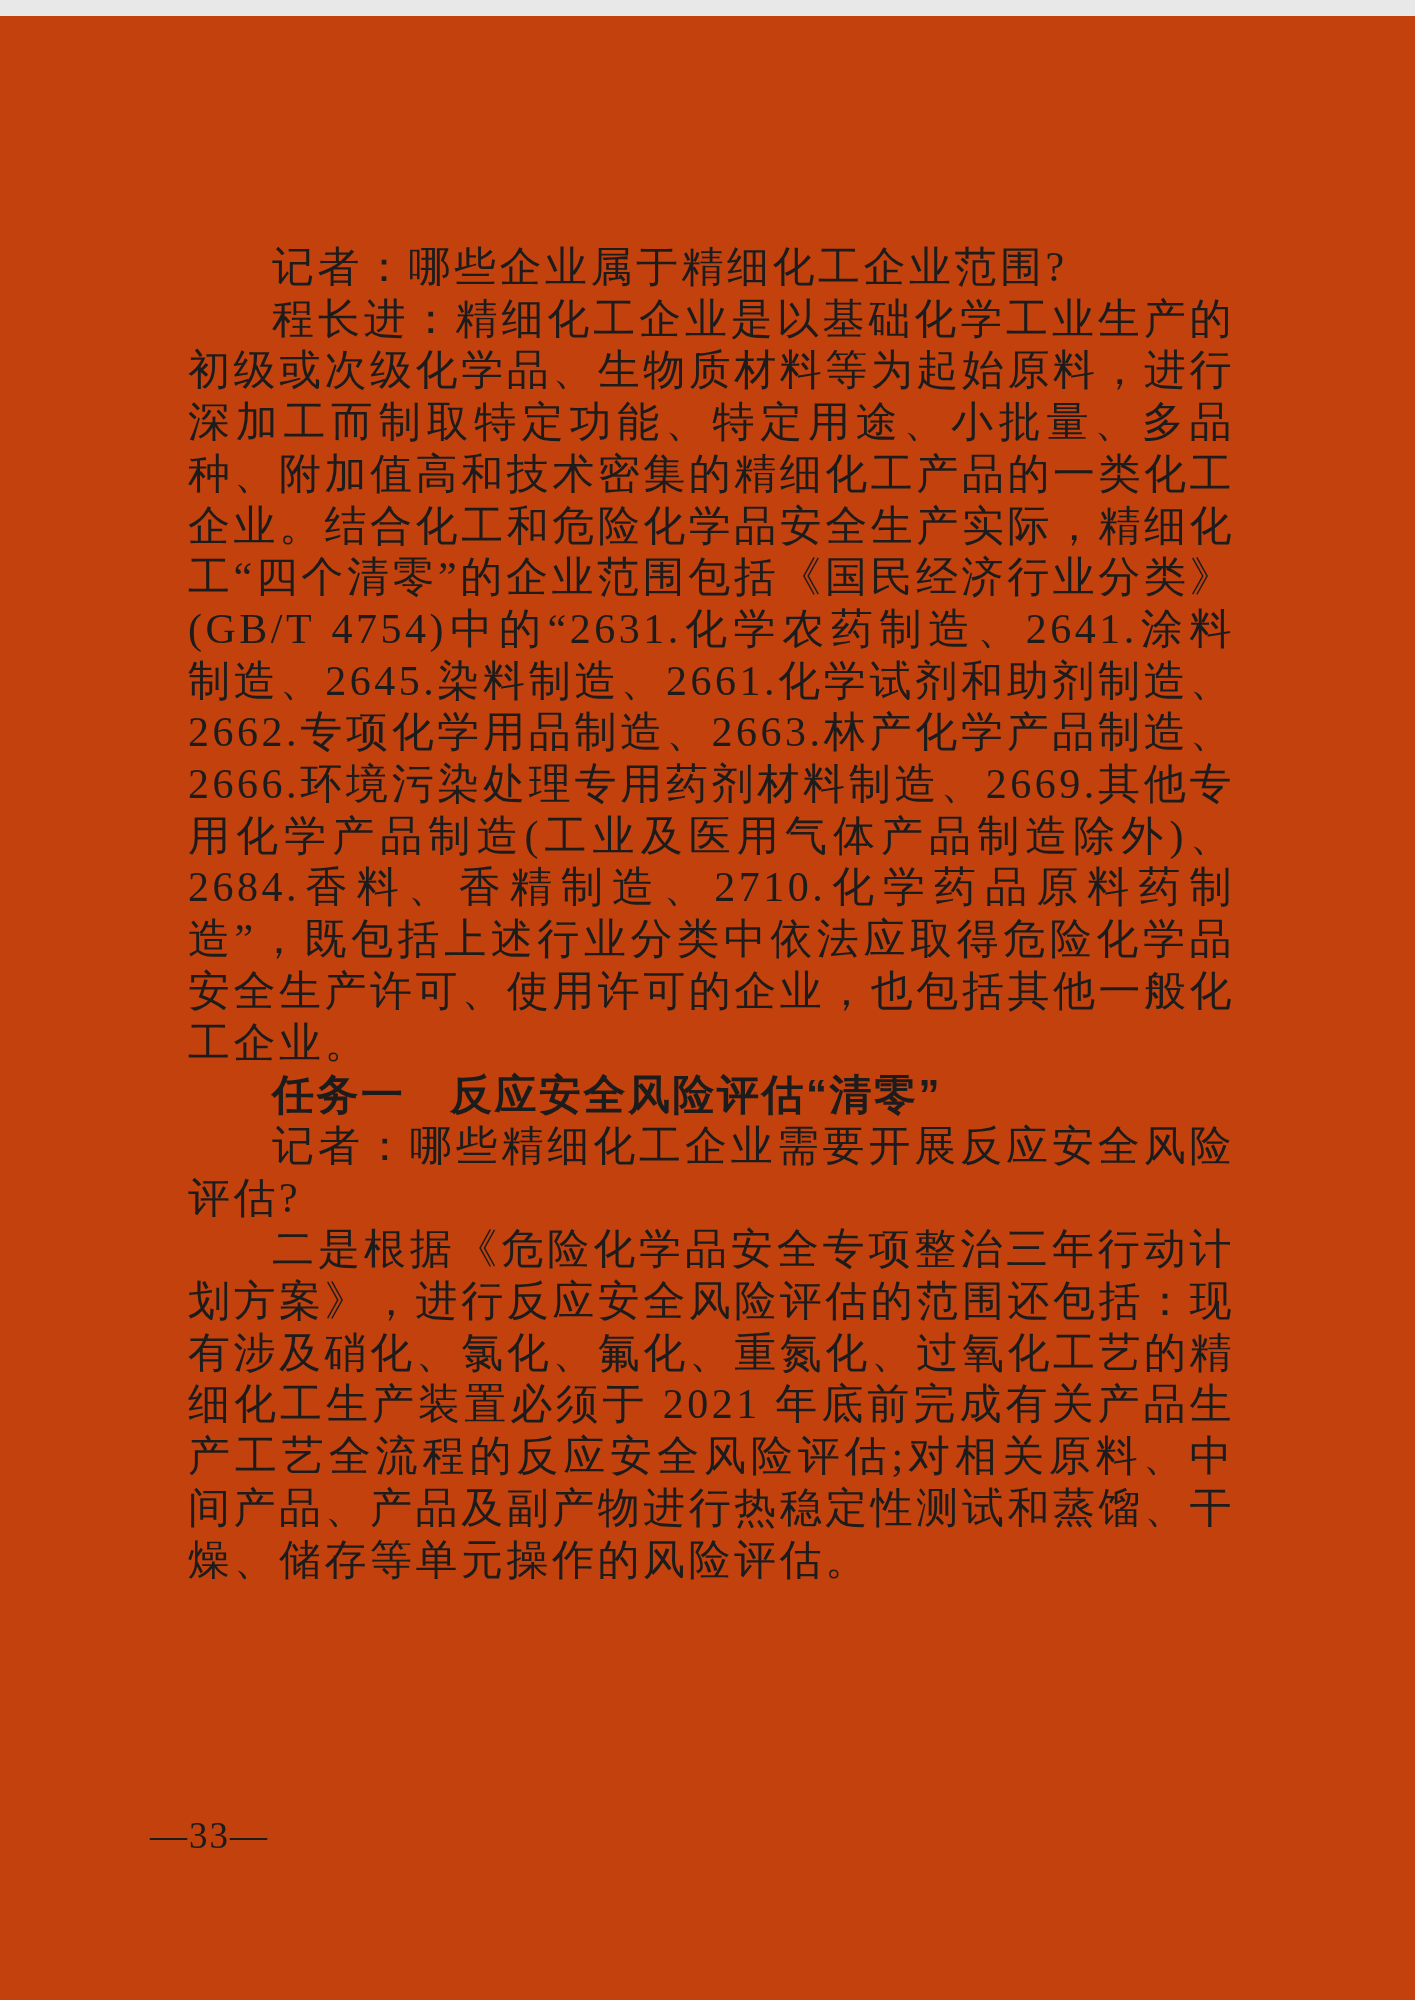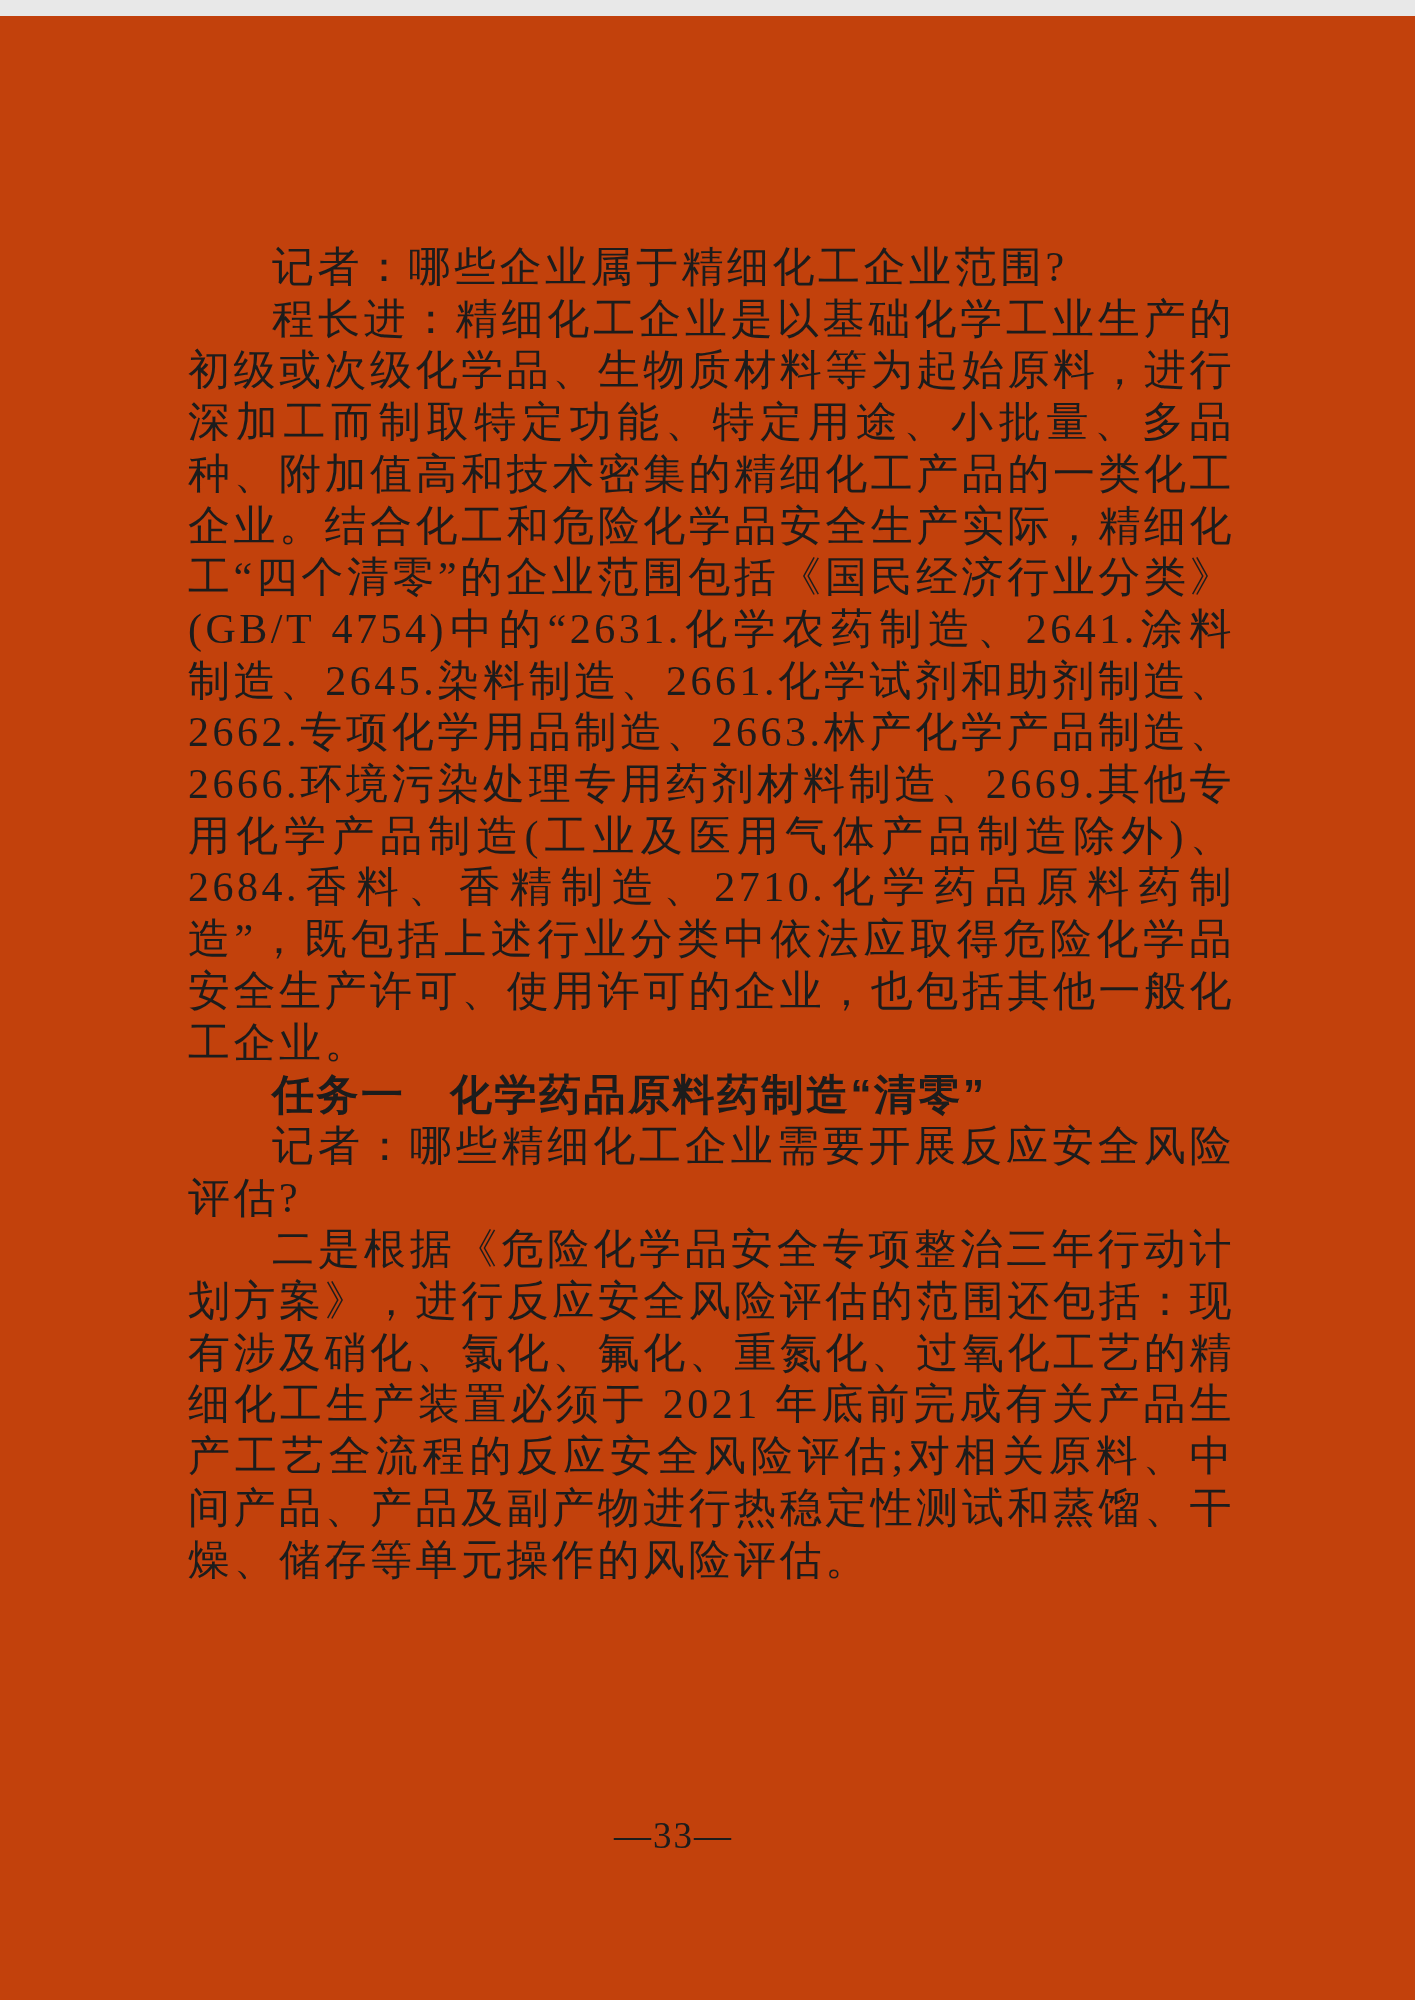--- a/index.html
+++ b/index.html
@@ -35,33 +35,32 @@
   .para.heading {
     font-family: "Liberation Sans", "DejaVu Sans", sans-serif;
     font-weight: 700;
     letter-spacing: 2.5px;
   }
   .footer {
     position: absolute;
     left: 150px;
     top: 1798px;
     width: 1047px;
-    text-align: center;
     font-size: 37px;
     letter-spacing: 2px;
     font-family: "Liberation Serif", "DejaVu Serif", serif;
     color: #1c1c1c;
   }
 </style>
 </head>
 <body>
 
 <div class="page">
   <div class="text-block">
     <p class="para">记者：哪些企业属于精细化工企业范围?</p>
     <p class="para">程长进：精细化工企业是以基础化学工业生产的初级或次级化学品、生物质材料等为起始原料，进行深加工而制取特定功能、特定用途、小批量、多品种、附加值高和技术密集的精细化工产品的一类化工企业。结合化工和危险化学品安全生产实际，精细化工“四个清零”的企业范围包括《国民经济行业分类》(GB/T 4754)中的“2631.化学农药制造、2641.涂料制造、2645.染料制造、2661.化学试剂和助剂制造、2662.专项化学用品制造、2663.林产化学产品制造、2666.环境污染处理专用药剂材料制造、2669.其他专用化学产品制造(工业及医用气体产品制造除外)、2684.香料、香精制造、2710.化学药品原料药制造”，既包括上述行业分类中依法应取得危险化学品安全生产许可、使用许可的企业，也包括其他一般化工企业。</p>
-    <p class="para heading">任务一　化学药品原料药制造“清零”</p>
+    <p class="para heading">任务一　反应安全风险评估“清零”</p>
     <p class="para">记者：哪些精细化工企业需要开展反应安全风险评估?</p>
     <p class="para">二是根据《危险化学品安全专项整治三年行动计划方案》，进行反应安全风险评估的范围还包括：现有涉及硝化、氯化、氟化、重氮化、过氧化工艺的精细化工生产装置必须于 2021 年底前完成有关产品生产工艺全流程的反应安全风险评估;对相关原料、中间产品、产品及副产物进行热稳定性测试和蒸馏、干燥、储存等单元操作的风险评估。</p>
   </div>
 
   <div class="footer">—33—</div>
 </div>
 
 </body></html>

